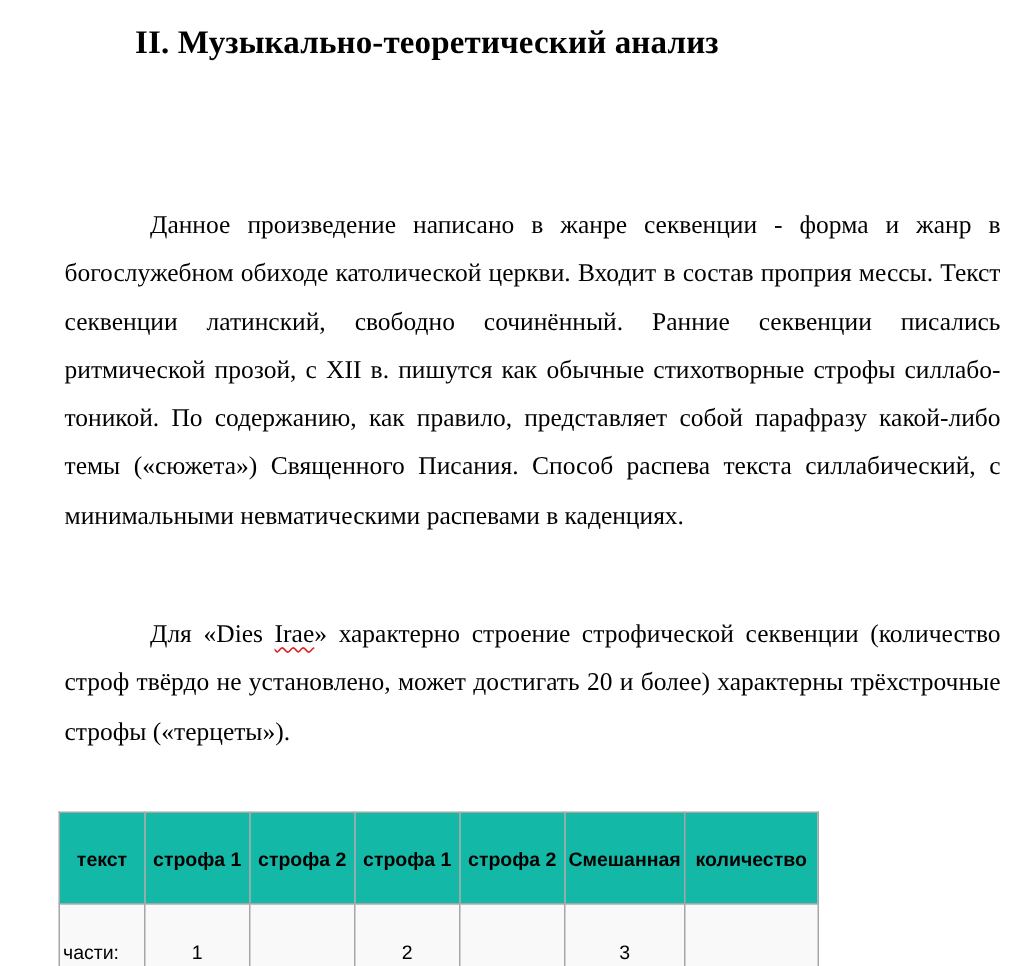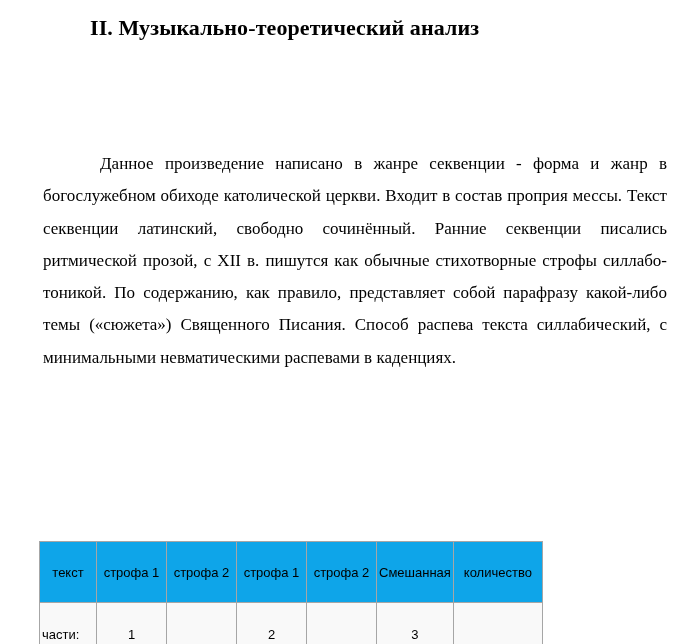--- a/index.html
+++ b/index.html
@@ -37,21 +37,21 @@
       position: absolute;
       left: 43px;
       width: 624px;
       margin: 0;
       font-family: "Liberation Serif", "DejaVu Serif", serif;
       font-size: 17px;
       line-height: 32.3px;
       text-align: justify;
       text-indent: 57px;
     }
-    .para1 { top: 148px; }
+    .para1 { top: 134px; }
     .para2 { top: 407px; }
     .spell {
       text-decoration: underline wavy #e02020;
       text-decoration-thickness: 1px;
       text-underline-offset: 3px;
     }
     .data-table {
       position: absolute;
       left: 39px;
       top: 541px;
@@ -60,22 +60,22 @@
       font-size: 13px;
       color: #000;
     }
     .data-table th, .data-table td {
       border: 1px solid #a6a6a6;
       padding: 0 2px;
       white-space: nowrap;
       box-sizing: border-box;
     }
     .data-table th {
-      background: #0ea5e9;
-      font-weight: normal;
+      background: #14b8a6;
+      font-weight: bold;
       height: 61px;
       text-align: center;
       vertical-align: middle;
     }
     .data-table td {
       background: #f9f9f9;
       height: 70px;
       text-align: center;
       vertical-align: bottom;
       padding-bottom: 30px;
@@ -93,20 +93,21 @@
   </style>
 </head>
 <body>
 
 <div class="page">
 
   <h1 class="heading">II. Музыкально-теоретический анализ</h1>
 
   <p class="para para1">Данное произведение написано в жанре секвенции -  форма и жанр в богослужебном обиходе католической церкви. Входит в состав проприя мессы. Текст секвенции латинский, свободно сочинённый. Ранние секвенции писались ритмической прозой, с XII в. пишутся как обычные стихотворные строфы силлабо-тоникой. По содержанию, как правило, представляет собой парафразу какой-либо темы («сюжета») Священного Писания. Способ распева текста силлабический, с минимальными невматическими распевами в каденциях.</p>
 
+  <p class="para para2"><span>Для «Dies </span><span class="spell">Irae</span><span>» характерно строение строфической секвенции (количество строф твёрдо не установлено, может достигать 20 и более) характерны трёхстрочные строфы («терцеты»).</span></p>
 
   <table class="data-table">
     <thead>
       <tr>
         <th class="c0">текст</th>
         <th class="c1">строфа 1</th>
         <th class="c2">строфа 2</th>
         <th class="c3">строфа 1</th>
         <th class="c4">строфа 2</th>
         <th class="c5">Смешанная</th>

